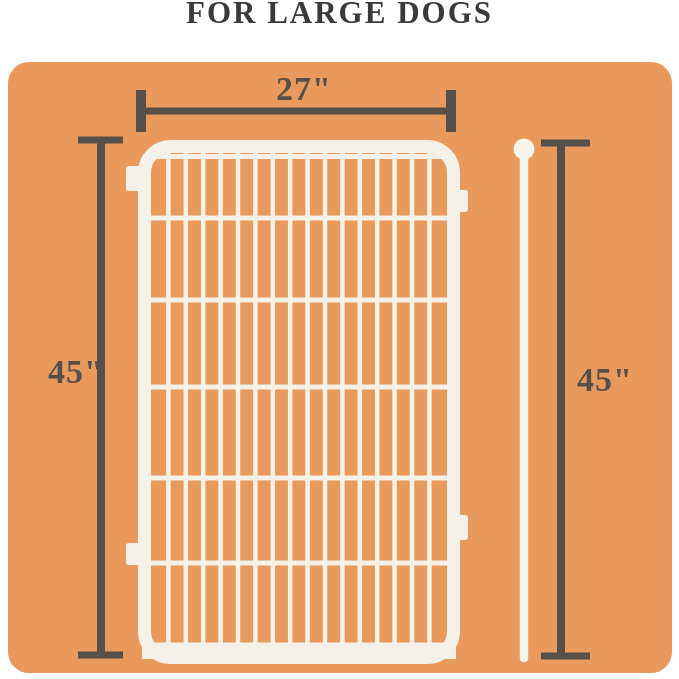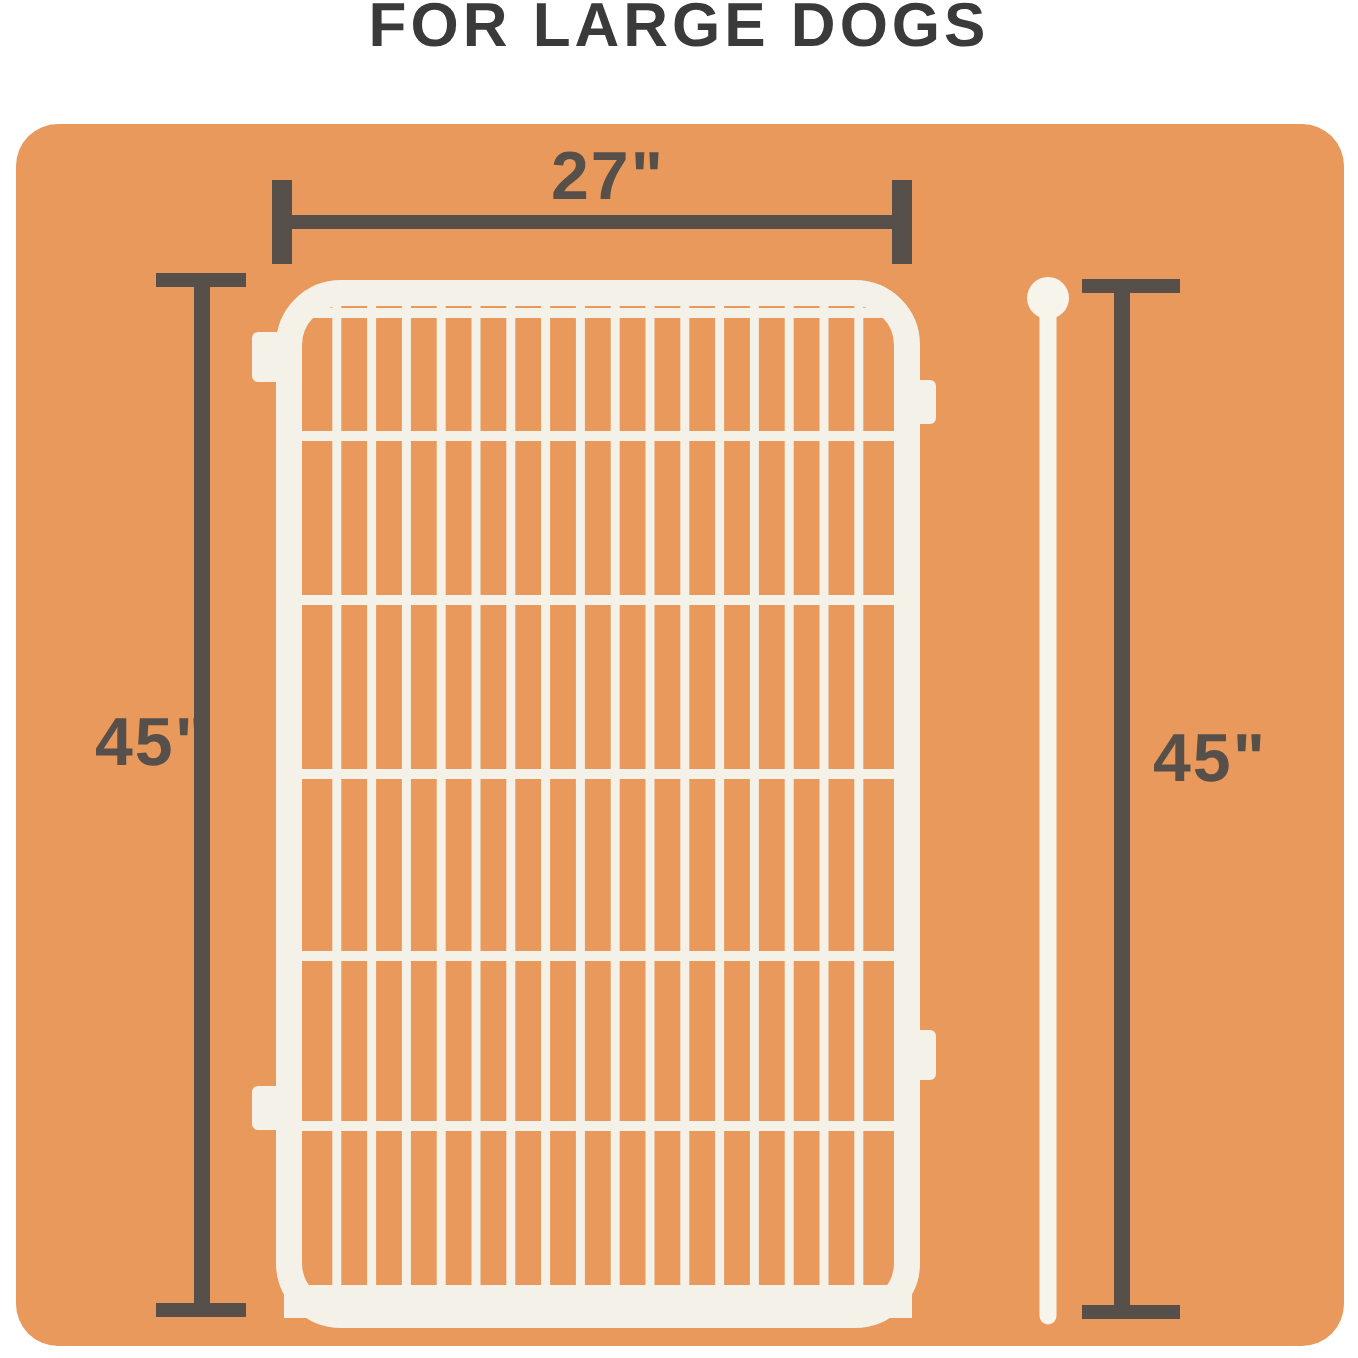--- a/index.html
+++ b/index.html
@@ -9,20 +9,21 @@
     width: 679px;
     height: 679px;
     overflow: hidden;
     font-family: "Liberation Sans", "DejaVu Sans", sans-serif;
   }
   .stage {
     position: relative;
     width: 679px;
     height: 679px;
     background: #ffffff;
+    font-family: Liberation Serif, serif;
   }
   .title {
     position: absolute;
     top: -4px;
     left: 0;
     width: 679px;
     margin: 0;
     text-align: center;
     font-size: 31px;
     line-height: 34px;

